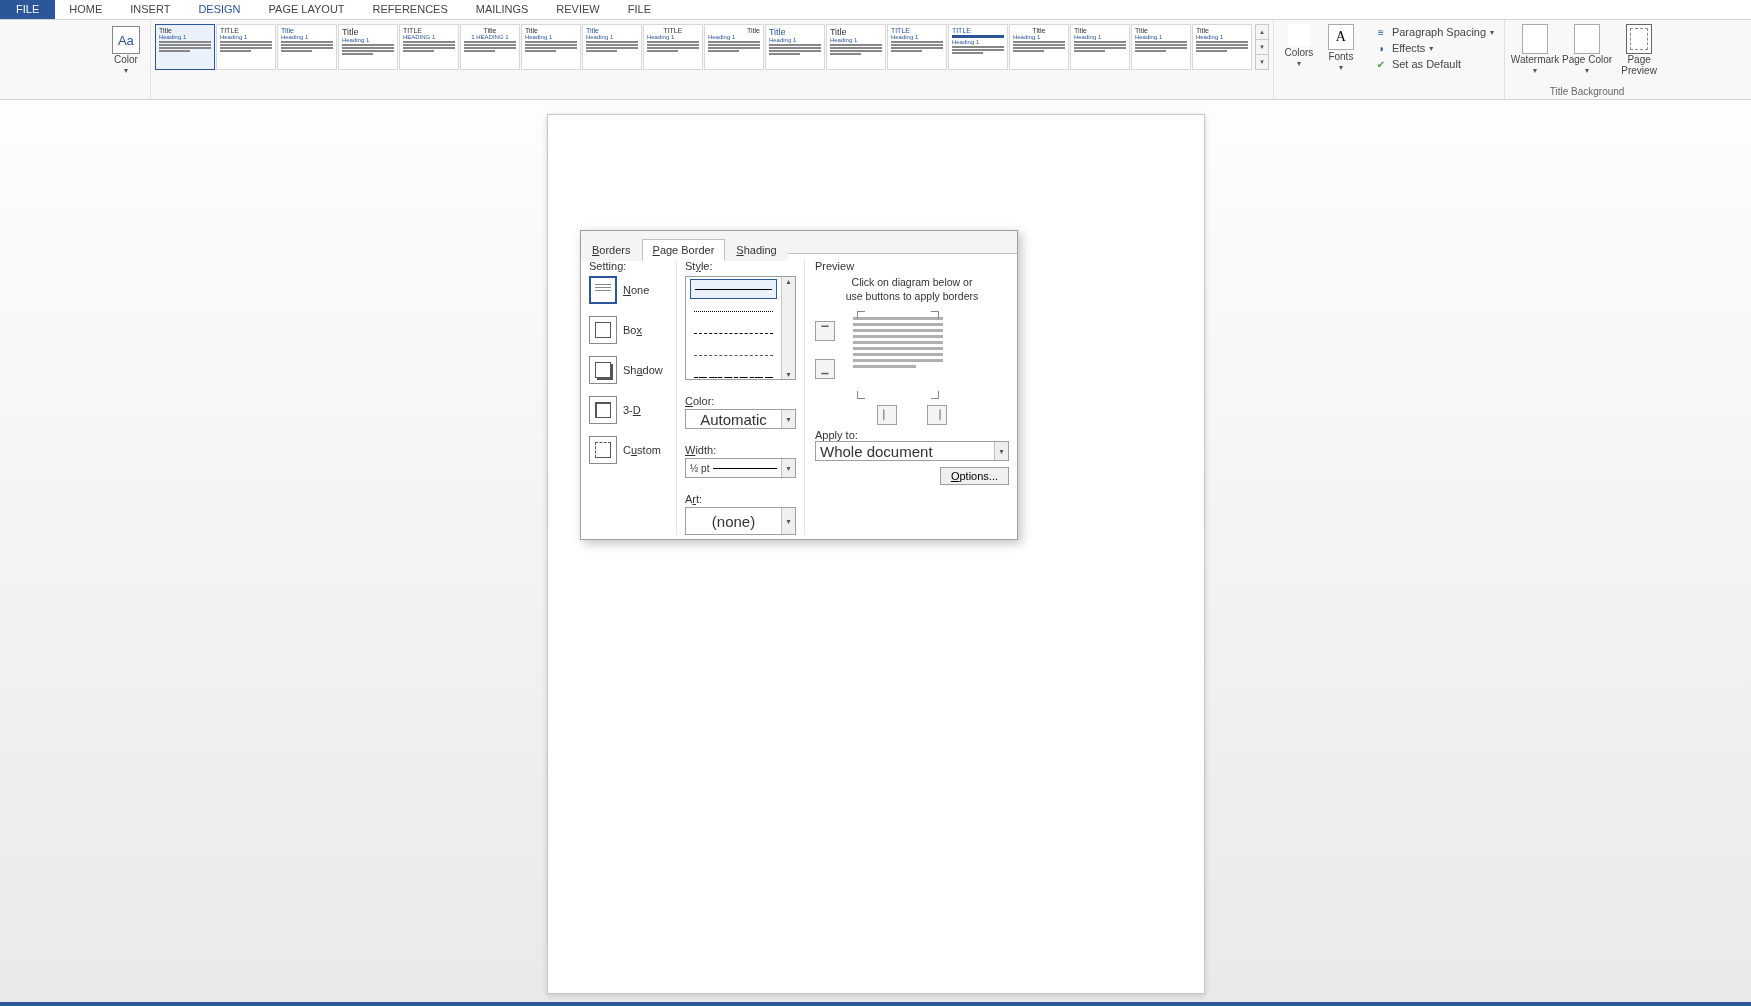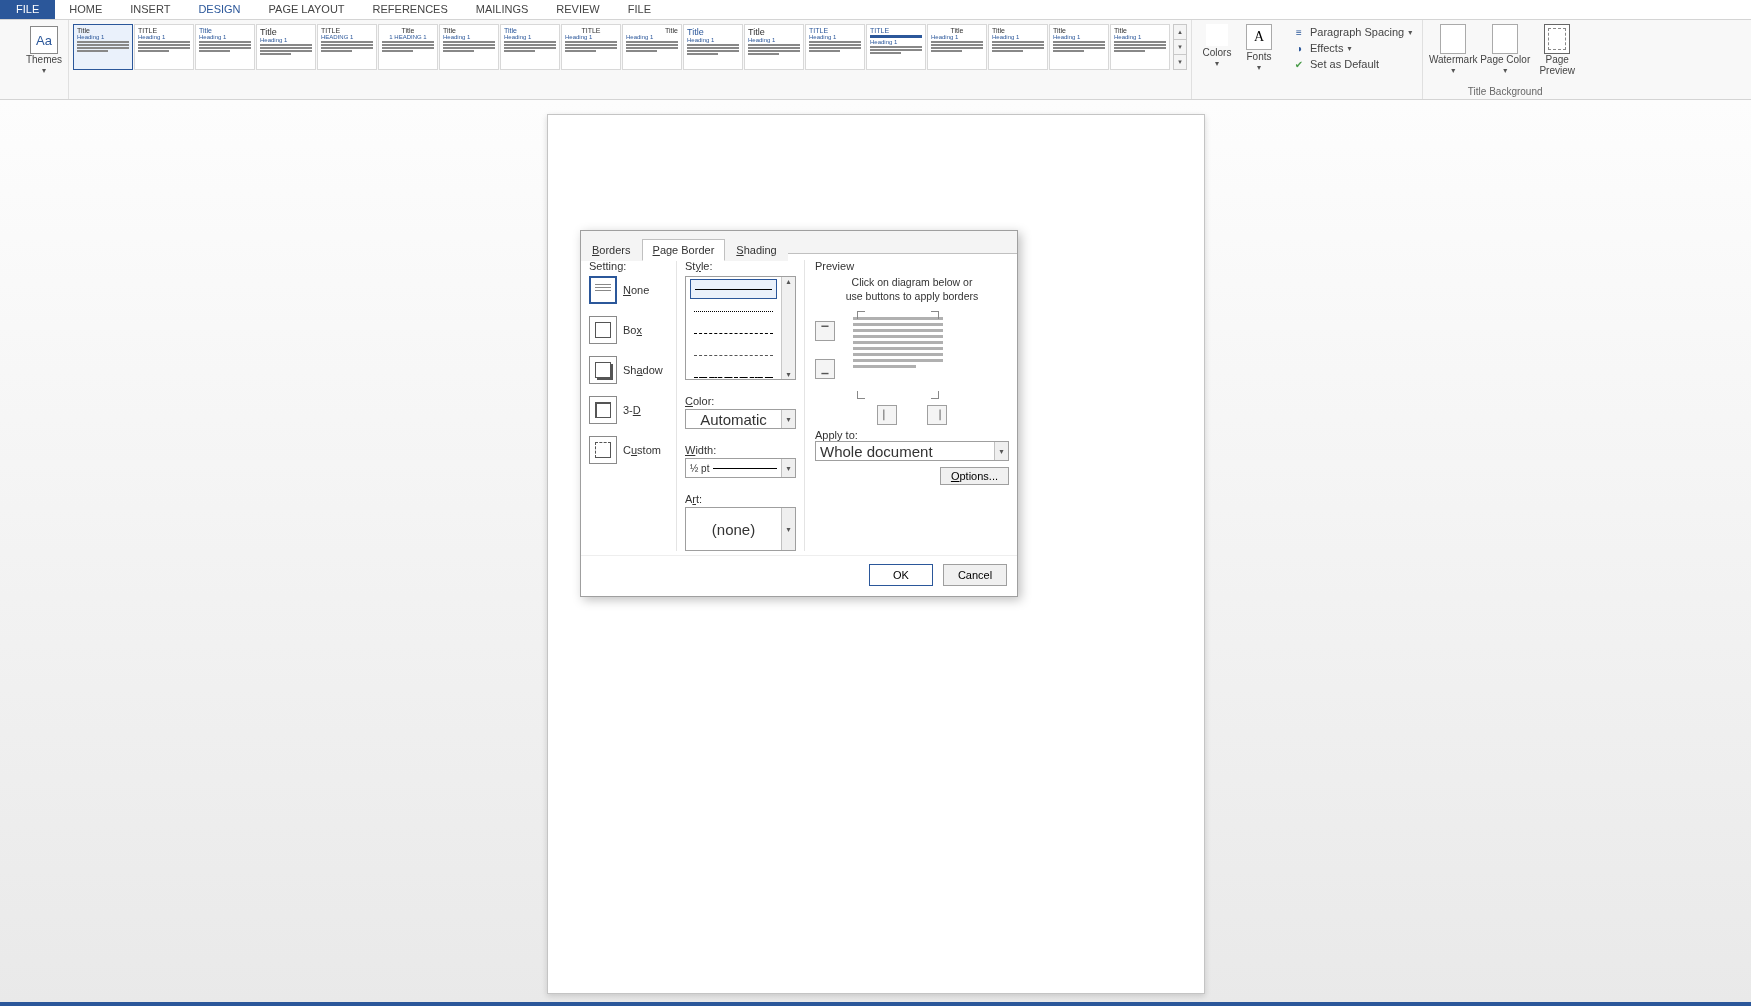--- a/index.html
+++ b/index.html
@@ -5,21 +5,21 @@
 * { margin: 0; padding: 0; box-sizing: border-box; font-family: "Segoe UI", Tahoma, sans-serif; }
 body { background: #fff; width: 1751px; height: 1006px; overflow: hidden; position: relative; }
 
 
 .ribbon-tabs { display: flex; height: 20px; background: #fff; border-bottom: 1px solid #d4d4d4; font-size: 11px; }
 .ribbon-tab { padding: 3px 14px; color: #444; cursor: pointer; }
 .ribbon-tab.file { background: #2b579a; color: #fff; padding: 3px 16px; }
 .ribbon-tab.active { color: #2b579a; }
 
 
-.ribbon { display: flex; height: 80px; background: #f8f8f8; border-bottom: 1px solid #d4d4d4; padding-left: 20px; }
+.ribbon { display: flex; height: 80px; background: #f8f8f8; border-bottom: 1px solid #d4d4d4; padding-left: 20px; justify-content: center; }
 .ribbon-group { display: flex; flex-direction: column; border-right: 1px solid #e0e0e0; padding: 2px 4px 0 4px; }
 .ribbon-group-label { text-align: center; font-size: 10px; color: #666; margin-top: auto; padding-bottom: 2px; }
 
 .themes-btn { display: flex; flex-direction: column; align-items: center; width: 40px; padding-top: 4px; }
 .themes-icon { width: 28px; height: 28px; border: 1px solid #888; background: #fff; display: flex; align-items: center; justify-content: center; font-size: 13px; color: #2b579a; }
 .dropdown-caret { font-size: 8px; color: #555; margin-top: 1px; }
 
 
 .docfmt-wrap { display: flex; flex-direction: column; }
 .style-gallery { display: flex; gap: 1px; padding-top: 2px; }
@@ -129,21 +129,21 @@
   <div class="ribbon-tab">MAILINGS</div>
   <div class="ribbon-tab">REVIEW</div>
   <div class="ribbon-tab">FILE</div>
 </div>
 
 <div class="ribbon">
 
   <div class="ribbon-group">
     <div class="themes-btn">
       <div class="themes-icon">Aa</div>
-      <div class="lbl" style="font-size:10px;color:#444">Themes</div>
+      <div class="lbl" style="font-size:10px;color:#444">Color</div>
       <div class="dropdown-caret">▾</div>
     </div>
   </div>
 
   <div class="ribbon-group" style="flex:0 0 auto">
     <div class="docfmt-wrap">
       <div class="style-gallery">
 
         <div class="style-card selected">
             <div class="t">Title</div>
@@ -482,21 +482,21 @@
           <div class="wline">
               <span>½ pt</span>
               <div class="l"></div>
             </div>
           <div class="car">▾</div>
         </div>
       </div>
 
       <div class="fld">
         <label>A<u class="ak">r</u>t:</label>
-        <div class="combo" style="height:44px">
+        <div class="combo" style="height:28px">
           <div class="val">(none)</div>
           <div class="car">▾</div>
         </div>
       </div>
     </div>
 
     <div class="col preview">
       <div class="sect-label">Preview</div>
       <div class="prev-hint">
         <div>Click on diagram below or</div>
@@ -536,19 +536,15 @@
         <div class="combo">
           <div class="val" style="justify-content:flex-start;padding-left:4px">Whole document</div>
           <div class="car">▾</div>
         </div>
       </div>
       <div class="opts-row">
         <button class="opts-btn"><u class="ak">O</u>ptions...</button>
       </div>
     </div>
   </div>
-  <div class="dlg-footer">
-    <button class="dlg-btn primary">OK</button>
-    <button class="dlg-btn">Cancel</button>
-  </div>
 </div>
 
 <div class="bottom-bar"></div>
 
 </body></html>

